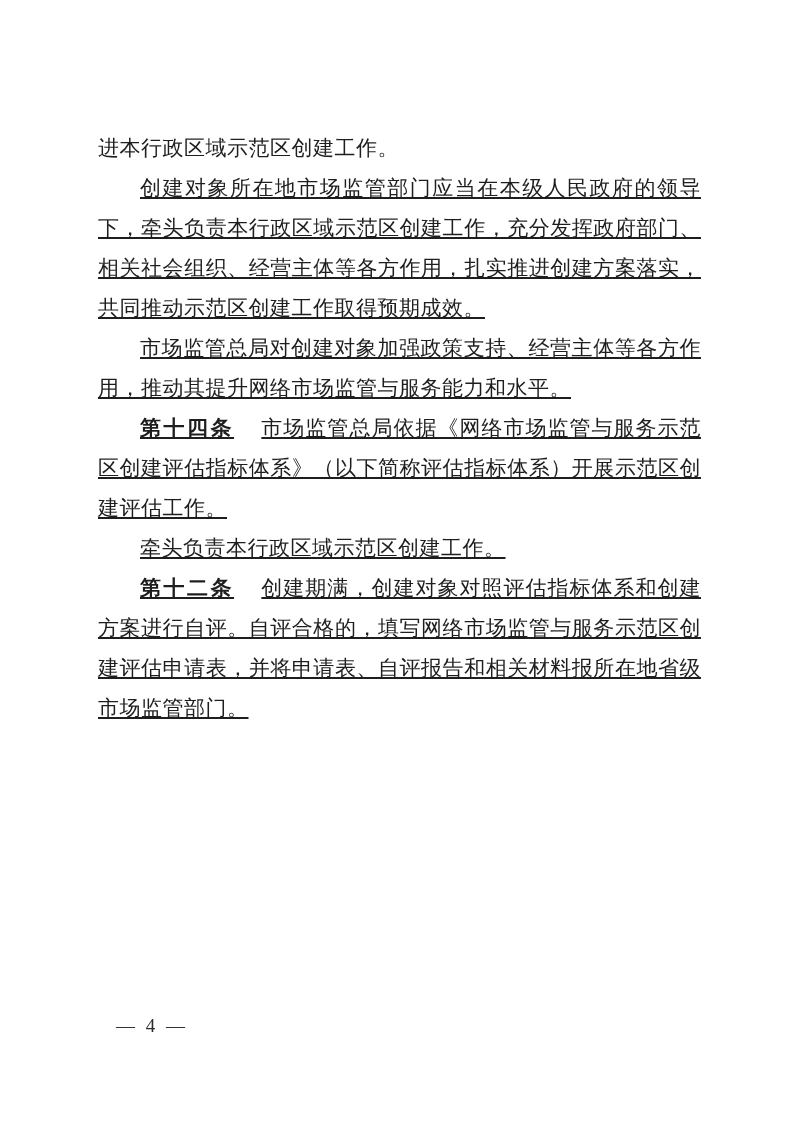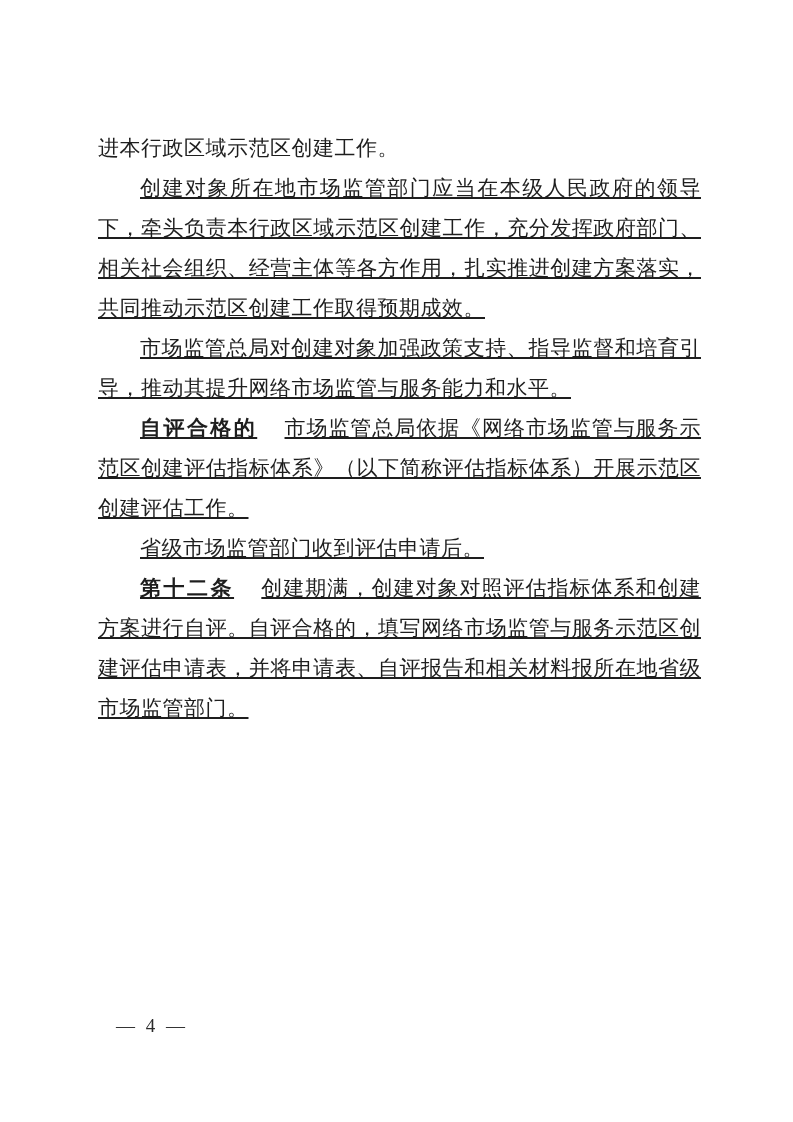--- a/index.html
+++ b/index.html
@@ -58,19 +58,19 @@
     font-family: "Liberation Serif", "DejaVu Serif", serif;
   }
 </style>
 </head>
 <body>
 
 <div class="page">
   <div class="content" id="paragraphs">
       <p class="para">进本行政区域示范区创建工作。</p>
       <p class="para indent">创建对象所在地市场监管部门应当在本级人民政府的领导下，牵头负责本行政区域示范区创建工作，充分发挥政府部门、相关社会组织、经营主体等各方作用，扎实推进创建方案落实，共同推动示范区创建工作取得预期成效。</p>
-      <p class="para indent">市场监管总局对创建对象加强政策支持、指导监督和培育引导，推动其提升网络市场监管与服务能力和水平。</p>
-      <p class="para indent"><b class="lead">自评合格的</b>市场监管总局依据《网络市场监管与服务示范区创建评估指标体系》（以下简称评估指标体系）开展示范区创建评估工作。</p>
-      <p class="para indent">省级市场监管部门收到评估申请后。</p>
+      <p class="para indent">市场监管总局对创建对象加强政策支持、经营主体等各方作用，推动其提升网络市场监管与服务能力和水平。</p>
+      <p class="para indent"><b class="lead">第十四条</b>市场监管总局依据《网络市场监管与服务示范区创建评估指标体系》（以下简称评估指标体系）开展示范区创建评估工作。</p>
+      <p class="para indent">牵头负责本行政区域示范区创建工作。</p>
       <p class="para indent"><b class="lead">第十二条</b>创建期满，创建对象对照评估指标体系和创建方案进行自评。自评合格的，填写网络市场监管与服务示范区创建评估申请表，并将申请表、自评报告和相关材料报所在地省级市场监管部门。</p>
     </div>
   <div class="footer">— 4 —</div>
 </div>
 
 </body></html>

